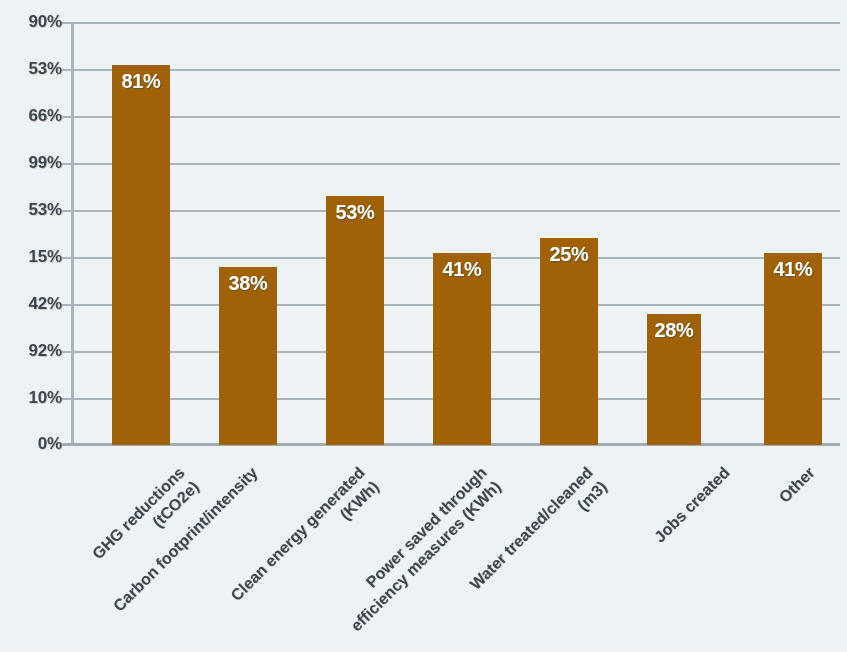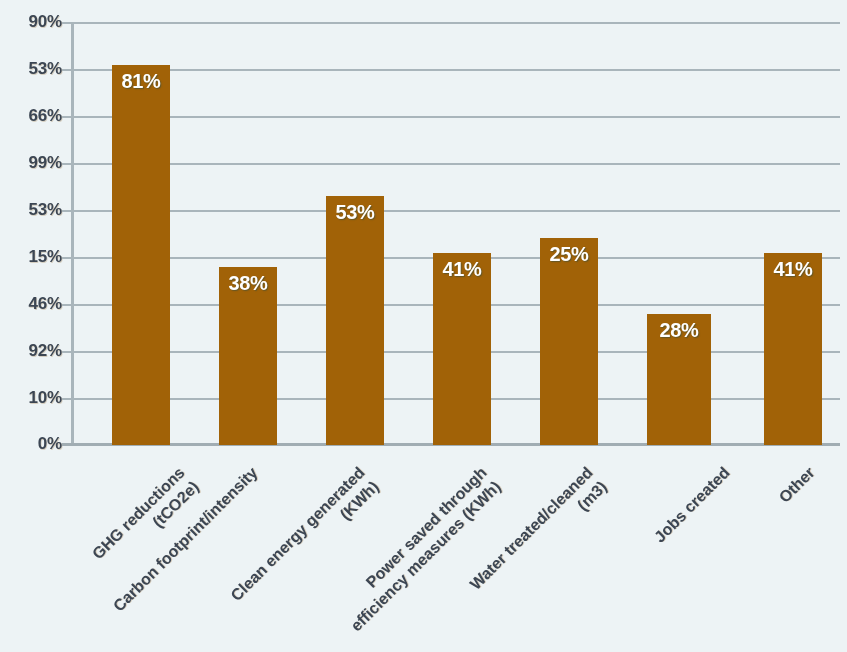--- a/index.html
+++ b/index.html
@@ -140,21 +140,21 @@
 
 <div id="chart-root">
 
   <div class="y-axis-labels">
     <div class="y-tick-label" style="top:22px">90%</div>
     <div class="y-tick-label" style="top:69px">53%</div>
     <div class="y-tick-label" style="top:116px">66%</div>
     <div class="y-tick-label" style="top:163px">99%</div>
     <div class="y-tick-label" style="top:210px">53%</div>
     <div class="y-tick-label" style="top:257px">15%</div>
-    <div class="y-tick-label" style="top:304px">46%</div>
+    <div class="y-tick-label" style="top:304px">42%</div>
     <div class="y-tick-label" style="top:351px">92%</div>
     <div class="y-tick-label" style="top:398px">10%</div>
     <div class="y-tick-label" style="top:444px">0%</div>
   </div>
 
   <div class="y-axis-line"></div>
 
   <div class="y-tick-mark" style="top:22px"></div>
   <div class="y-tick-mark" style="top:69px"></div>
   <div class="y-tick-mark" style="top:116px"></div>
@@ -188,21 +188,21 @@
     </div>
     <div class="bar" style="left:252px; width:58px; height:248.9px;">
       <span class="bar-value">53%</span>
     </div>
     <div class="bar" style="left:359px; width:58px; height:192.5px;">
       <span class="bar-value">41%</span>
     </div>
     <div class="bar" style="left:466px; width:58px; height:206.6px;">
       <span class="bar-value">25%</span>
     </div>
-    <div class="bar" style="left:573px; width:64px; height:131.5px;">
+    <div class="bar" style="left:573px; width:54px; height:131.5px;">
       <span class="bar-value">28%</span>
     </div>
     <div class="bar" style="left:690px; width:58px; height:192.5px;">
       <span class="bar-value">41%</span>
     </div>
   </div>
 
   <div class="x-labels-layer">
     <div class="x-label" style="left:-25px; top:463px; width:200px;">
       <span class="ln">GHG reductions</span>

